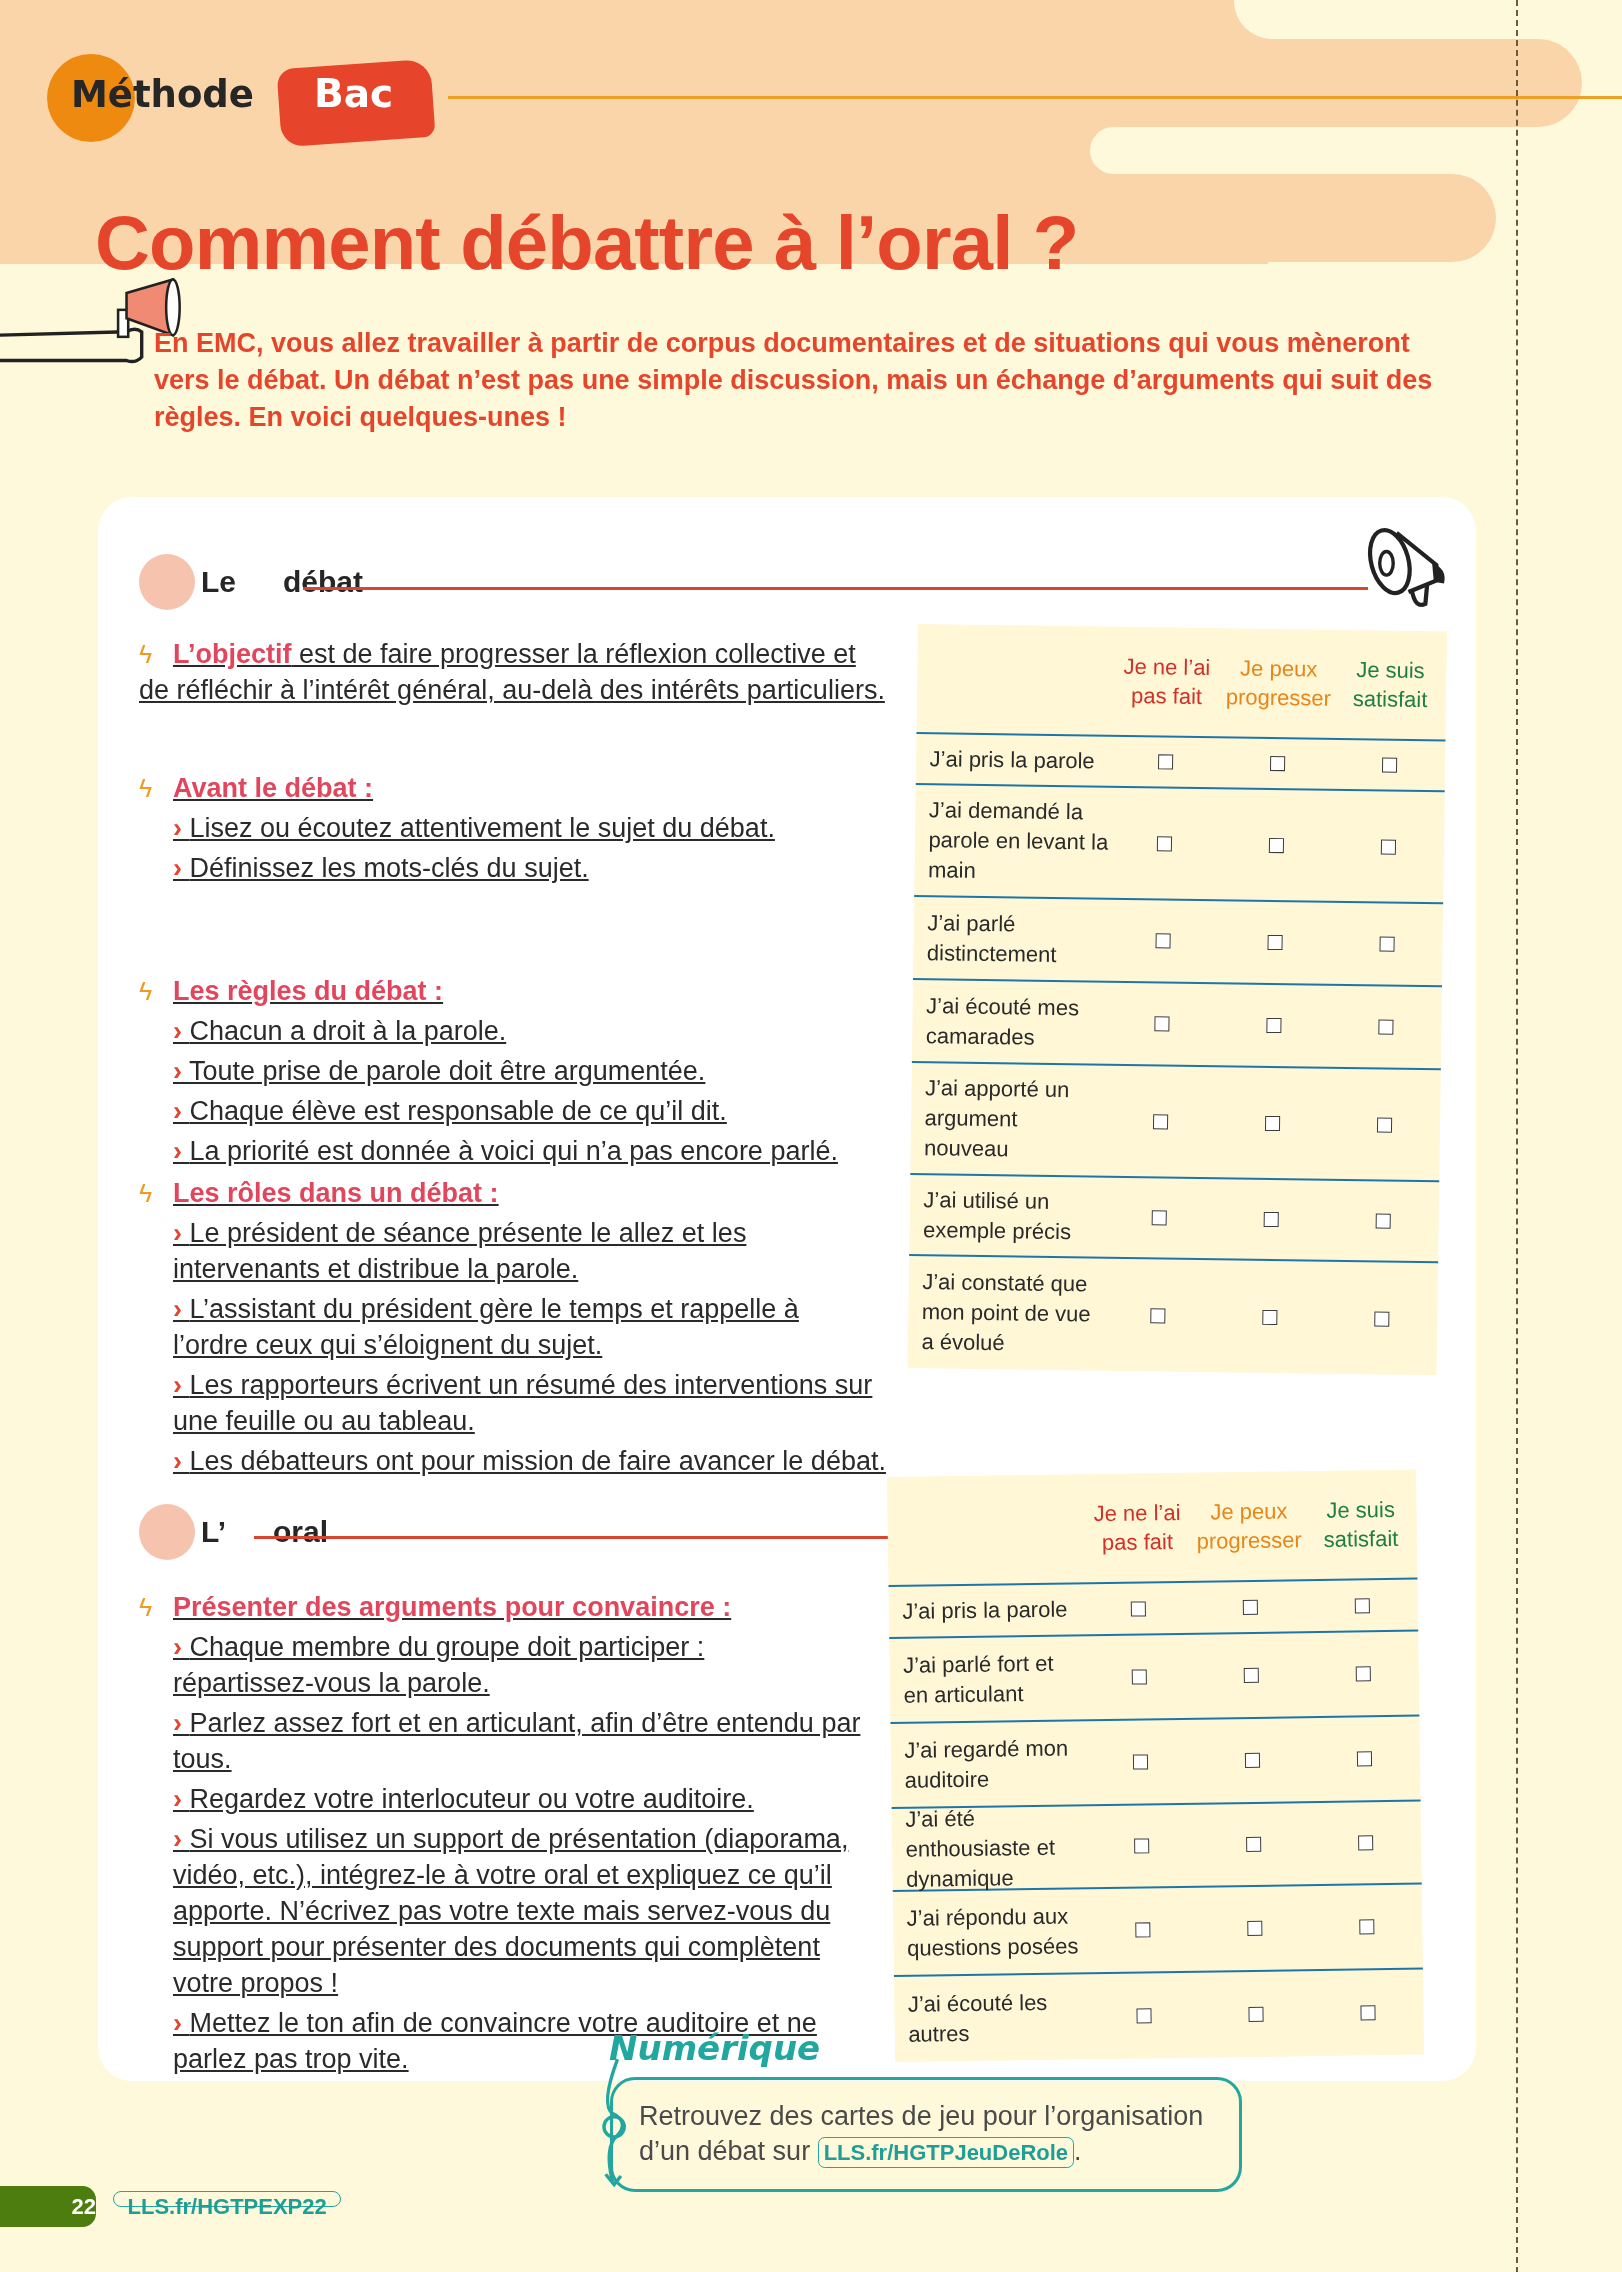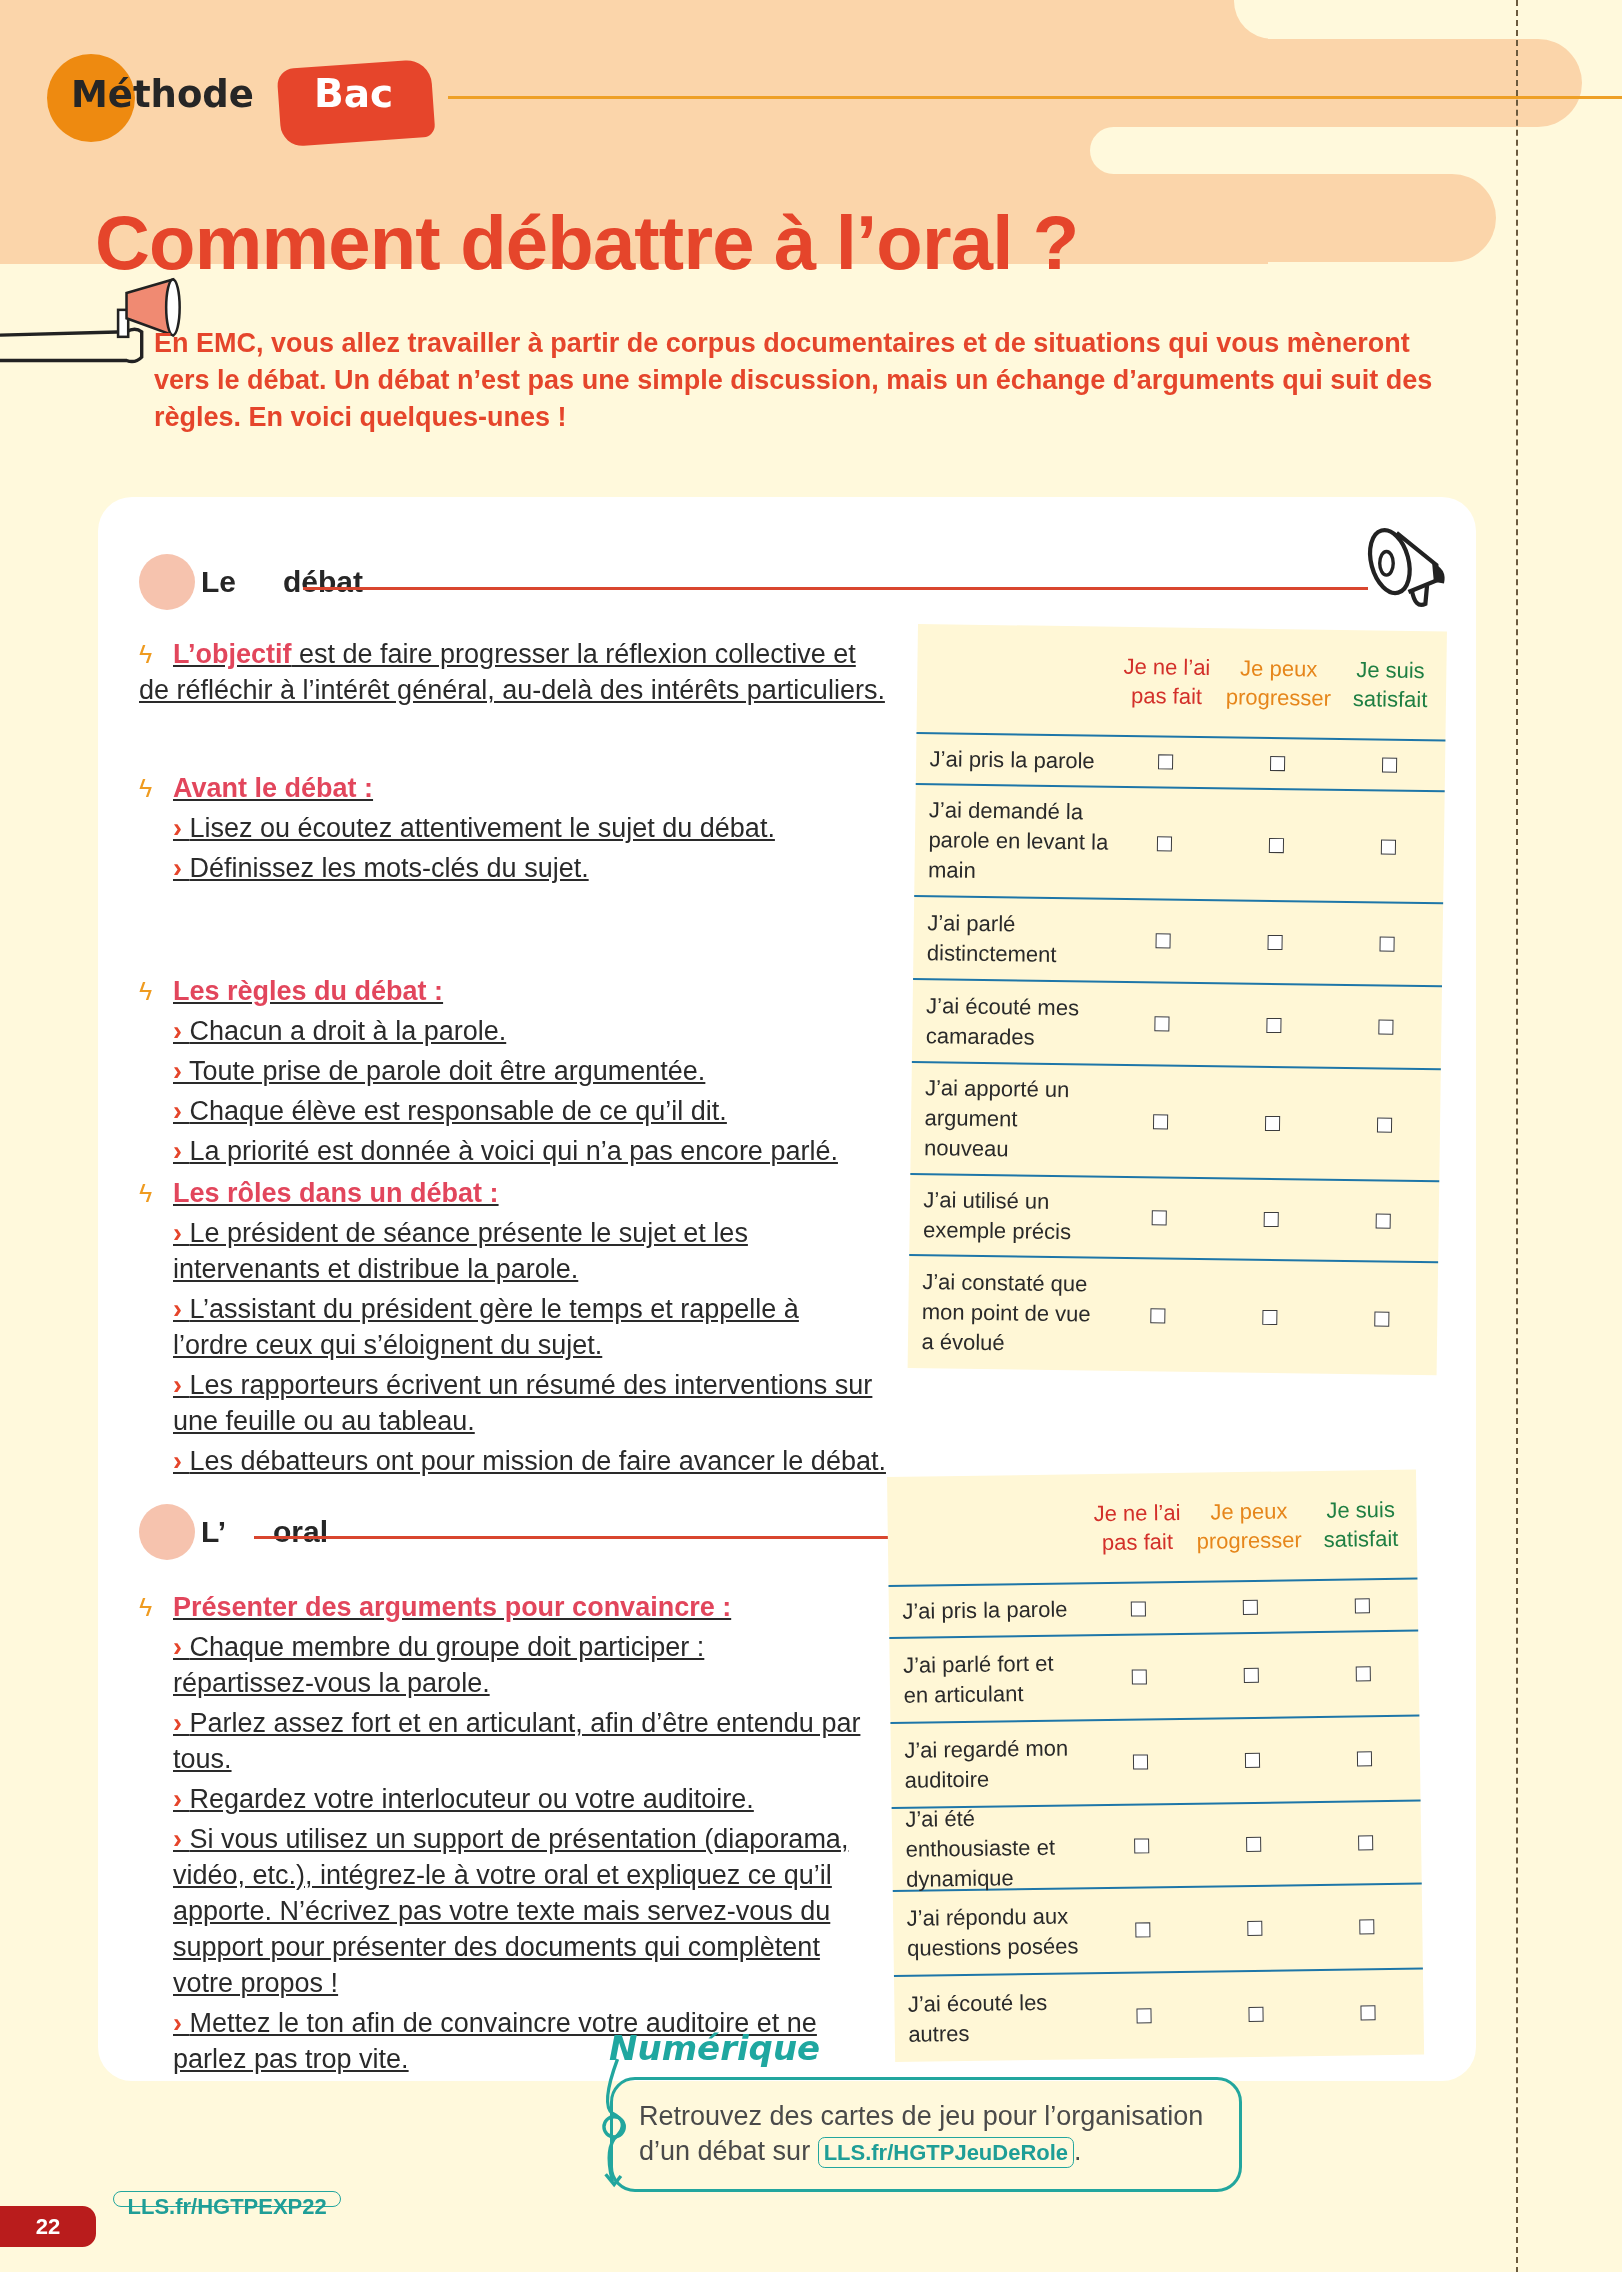--- a/index.html
+++ b/index.html
@@ -112,22 +112,22 @@
     position: absolute; left: 639px; top: 2099px; width: 592px;
     font-size: 27px; line-height: 35px; color: #4a4a4a;
   }
   .link-pill {
     display: inline-block; border: 1.7px solid #22a69e; border-radius: 6.8px;
     padding: 0 5px; font-weight: bold; font-size: 22px; color: #1f9e97; line-height: 29px;
   }
   
   .page-num {
     position: absolute; left: 0; top: 2186px; width: 96px; height: 41px;
-    background: #b91c1c; border-radius: 0 13.5px 13.5px 0;
-    color: #fff; font-weight: bold; font-size: 22px; text-align: center; line-height: 41px; margin-top: 20px;
+    background: #4d7c0f; border-radius: 0 13.5px 13.5px 0;
+    color: #fff; font-weight: bold; font-size: 22px; text-align: right; line-height: 41px;
   }
   .footer-link {
     position: absolute; left: 113px; top: 2191px; height: 16px; padding: 0 13.5px;
     border: 1.7px solid #22a69e; border-radius: 8.5px;
     font-weight: bold; font-size: 22px; color: #1f9e97; line-height: 29px;
   }
 </style>
 </head>
 <body>
 
@@ -182,21 +182,21 @@
 <div class="block" style="top:969px;width:761px;">
   <p><span class="bolt">ϟ</span><span class="hl">Les règles du débat :</span></p>
   <p class="indent"><span class="arr">›</span> <span>Chacun a droit à la parole.</span></p>
   <p class="indent"><span class="arr">›</span> <span>Toute prise de parole doit être argumentée.</span></p>
   <p class="indent"><span class="arr">›</span> <span>Chaque élève est responsable de ce qu’il dit.</span></p>
   <p class="indent"><span class="arr">›</span> <span>La priorité est donnée à voici qui n’a pas encore parlé.</span></p>
 </div>
 
 <div class="block" style="top:1171px;width:794px;">
   <p><span class="bolt">ϟ</span><span class="hl">Les rôles dans un débat :</span></p>
-  <p class="indent" style="width:676px"><span class="arr">›</span> <span>Le président de séance présente le sujet et les intervenants et distribue la parole.</span></p>
+  <p class="indent" style="width:676px"><span class="arr">›</span> <span>Le président de séance présente le allez et les intervenants et distribue la parole.</span></p>
   <p class="indent" style="width:727px"><span class="arr">›</span> <span>L’assistant du président gère le temps et rappelle à l’ordre ceux qui s’éloignent du sujet.</span></p>
   <p class="indent" style="width:744px"><span class="arr">›</span> <span>Les rapporteurs écrivent un résumé des interventions sur une feuille ou au tableau.</span></p>
   <p class="indent"><span class="arr">›</span> <span>Les débatteurs ont pour mission de faire avancer le débat.</span></p>
 </div>
 
 <div class="checklist" style="left:918px;top:624px;width:529px;">
   <div class="cl-head">
     <div class="spacer"></div>
     <div class="cl-col c-red">Je ne l’ai pas fait</div>
     <div class="cl-col c-orange">Je peux progresser</div>

